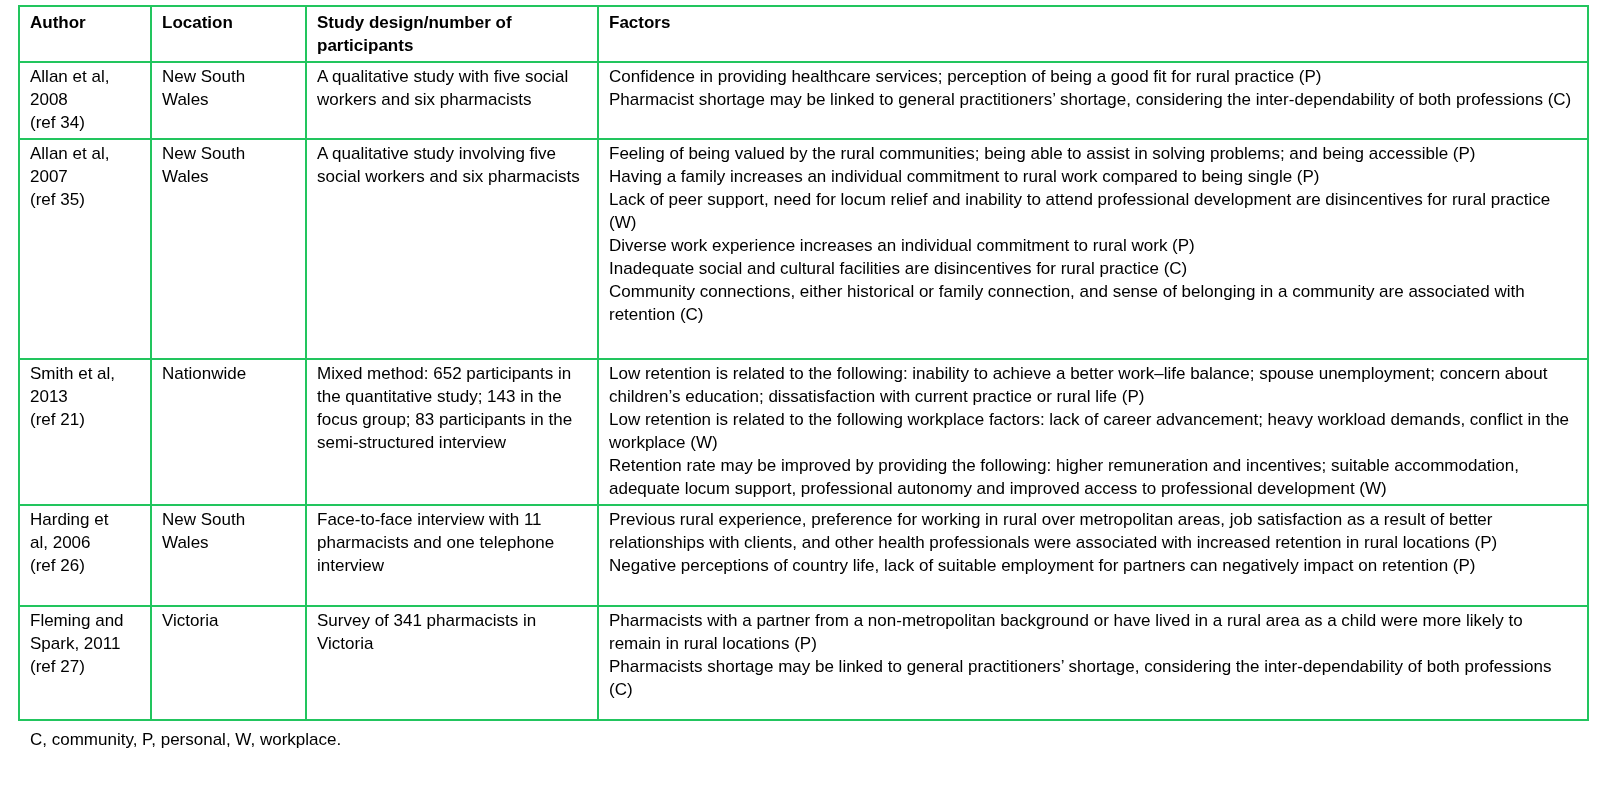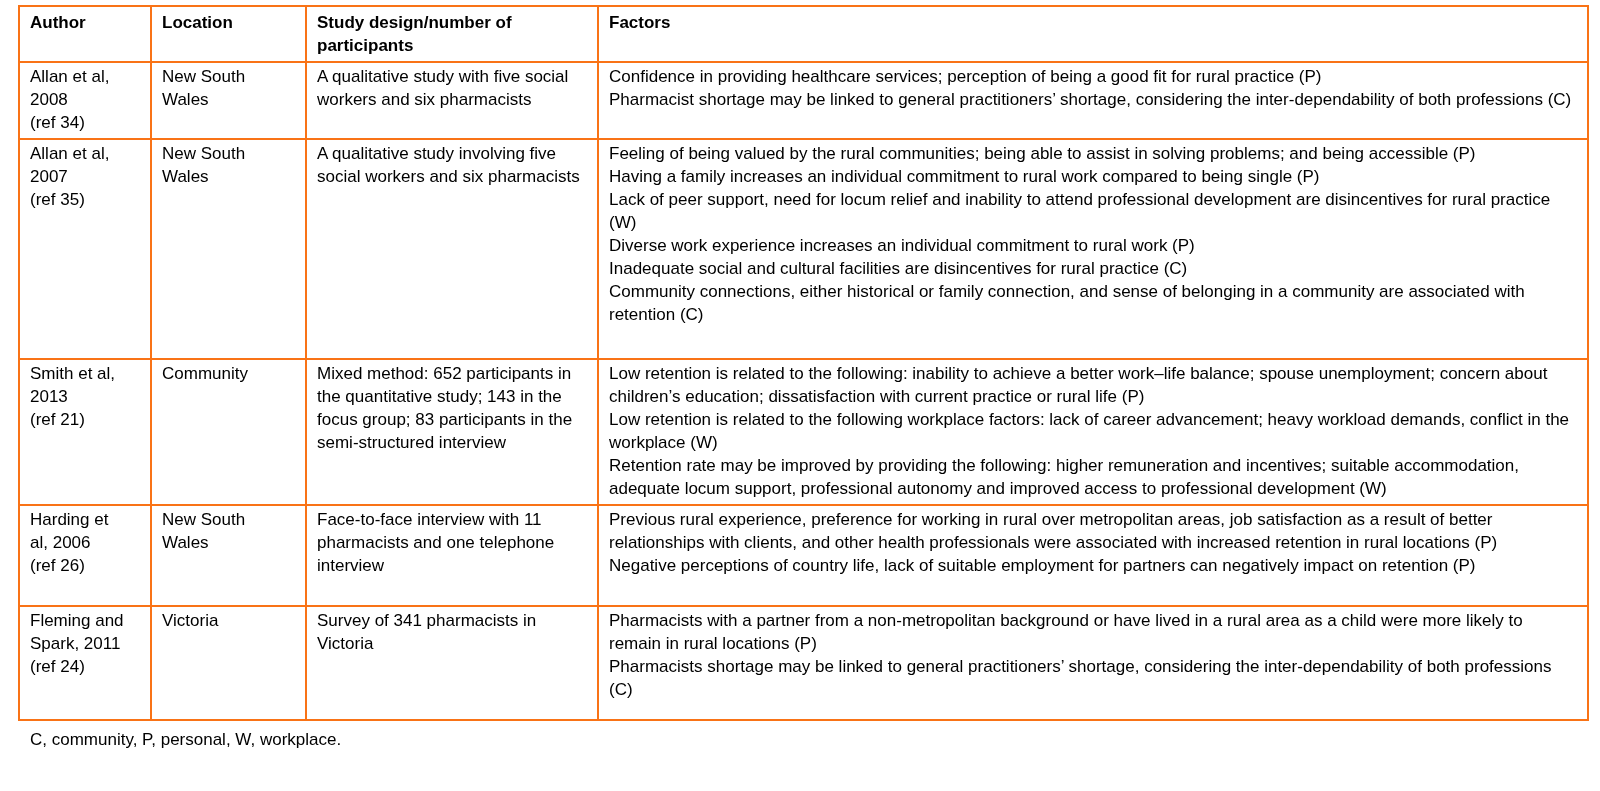--- a/index.html
+++ b/index.html
@@ -21,21 +21,21 @@
     table-layout: fixed;
     width: 1569px;
     background: #ffffff;
   }
   table.study-table col.c-author  { width: 132px; }
   table.study-table col.c-location{ width: 155px; }
   table.study-table col.c-study   { width: 292px; }
   table.study-table col.c-factors { width: 990px; }
   table.study-table th,
   table.study-table td {
-    border: 2px solid #f97316;
+    border: 2px solid #22c55e;
     vertical-align: top;
     font-size: 17px;
     line-height: 23px;
     padding: 2px 8px 4px 10px;
     overflow: hidden;
   }
   table.study-table th {
     font-weight: bold;
     text-align: left;
     height: 46px;
@@ -95,40 +95,40 @@
 Having a family increases an individual commitment to rural work compared to being single (P)
 Lack of peer support, need for locum relief and inability to attend professional development are disincentives for rural practice (W)
 Diverse work experience increases an individual commitment to rural work (P)
 Inadequate social and cultural facilities are disincentives for rural practice (C)
 Community connections, either historical or family connection, and sense of belonging in a community are associated with retention (C)</td>
       </tr>
       <tr style="height:130px">
         <td class="cell-author">Smith et al,
 2013
 (ref 21)</td>
-        <td class="cell-location">Community</td>
+        <td class="cell-location">Nationwide</td>
         <td class="cell-study">Mixed method: 652 participants in the quantitative study; 143 in the focus group; 83 participants in the semi-structured interview</td>
         <td class="cell-factors">Low retention is related to the following: inability to achieve a better work–life balance; spouse unemployment; concern about children’s education; dissatisfaction with current practice or rural life (P)
 Low retention is related to the following workplace factors: lack of career advancement; heavy workload demands, conflict in the workplace (W)
 Retention rate may be improved by providing the following: higher remuneration and incentives; suitable accommodation, adequate locum support, professional autonomy and improved access to professional development (W)</td>
       </tr>
       <tr style="height:101px">
         <td class="cell-author">Harding et
 al, 2006
 (ref 26)</td>
         <td class="cell-location">New South
 Wales</td>
         <td class="cell-study">Face-to-face interview with 11 pharmacists and one telephone interview</td>
         <td class="cell-factors">Previous rural experience, preference for working in rural over metropolitan areas, job satisfaction as a result of better relationships with clients, and other health professionals were associated with increased retention in rural locations (P)
 Negative perceptions of country life, lack of suitable employment for partners can negatively impact on retention (P)</td>
       </tr>
       <tr style="height:114px">
         <td class="cell-author">Fleming and
 Spark, 2011
-(ref 24)</td>
+(ref 27)</td>
         <td class="cell-location">Victoria</td>
         <td class="cell-study">Survey of 341 pharmacists in Victoria</td>
         <td class="cell-factors">Pharmacists with a partner from a non-metropolitan background or have lived in a rural area as a child were more likely to remain in rural locations (P)
 Pharmacists shortage may be linked to general practitioners’ shortage, considering the inter-dependability of both professions (C)</td>
       </tr>
     </tbody>
   </table>
   <div class="footnote">C, community, P, personal, W, workplace.</div>
 </div>
 

